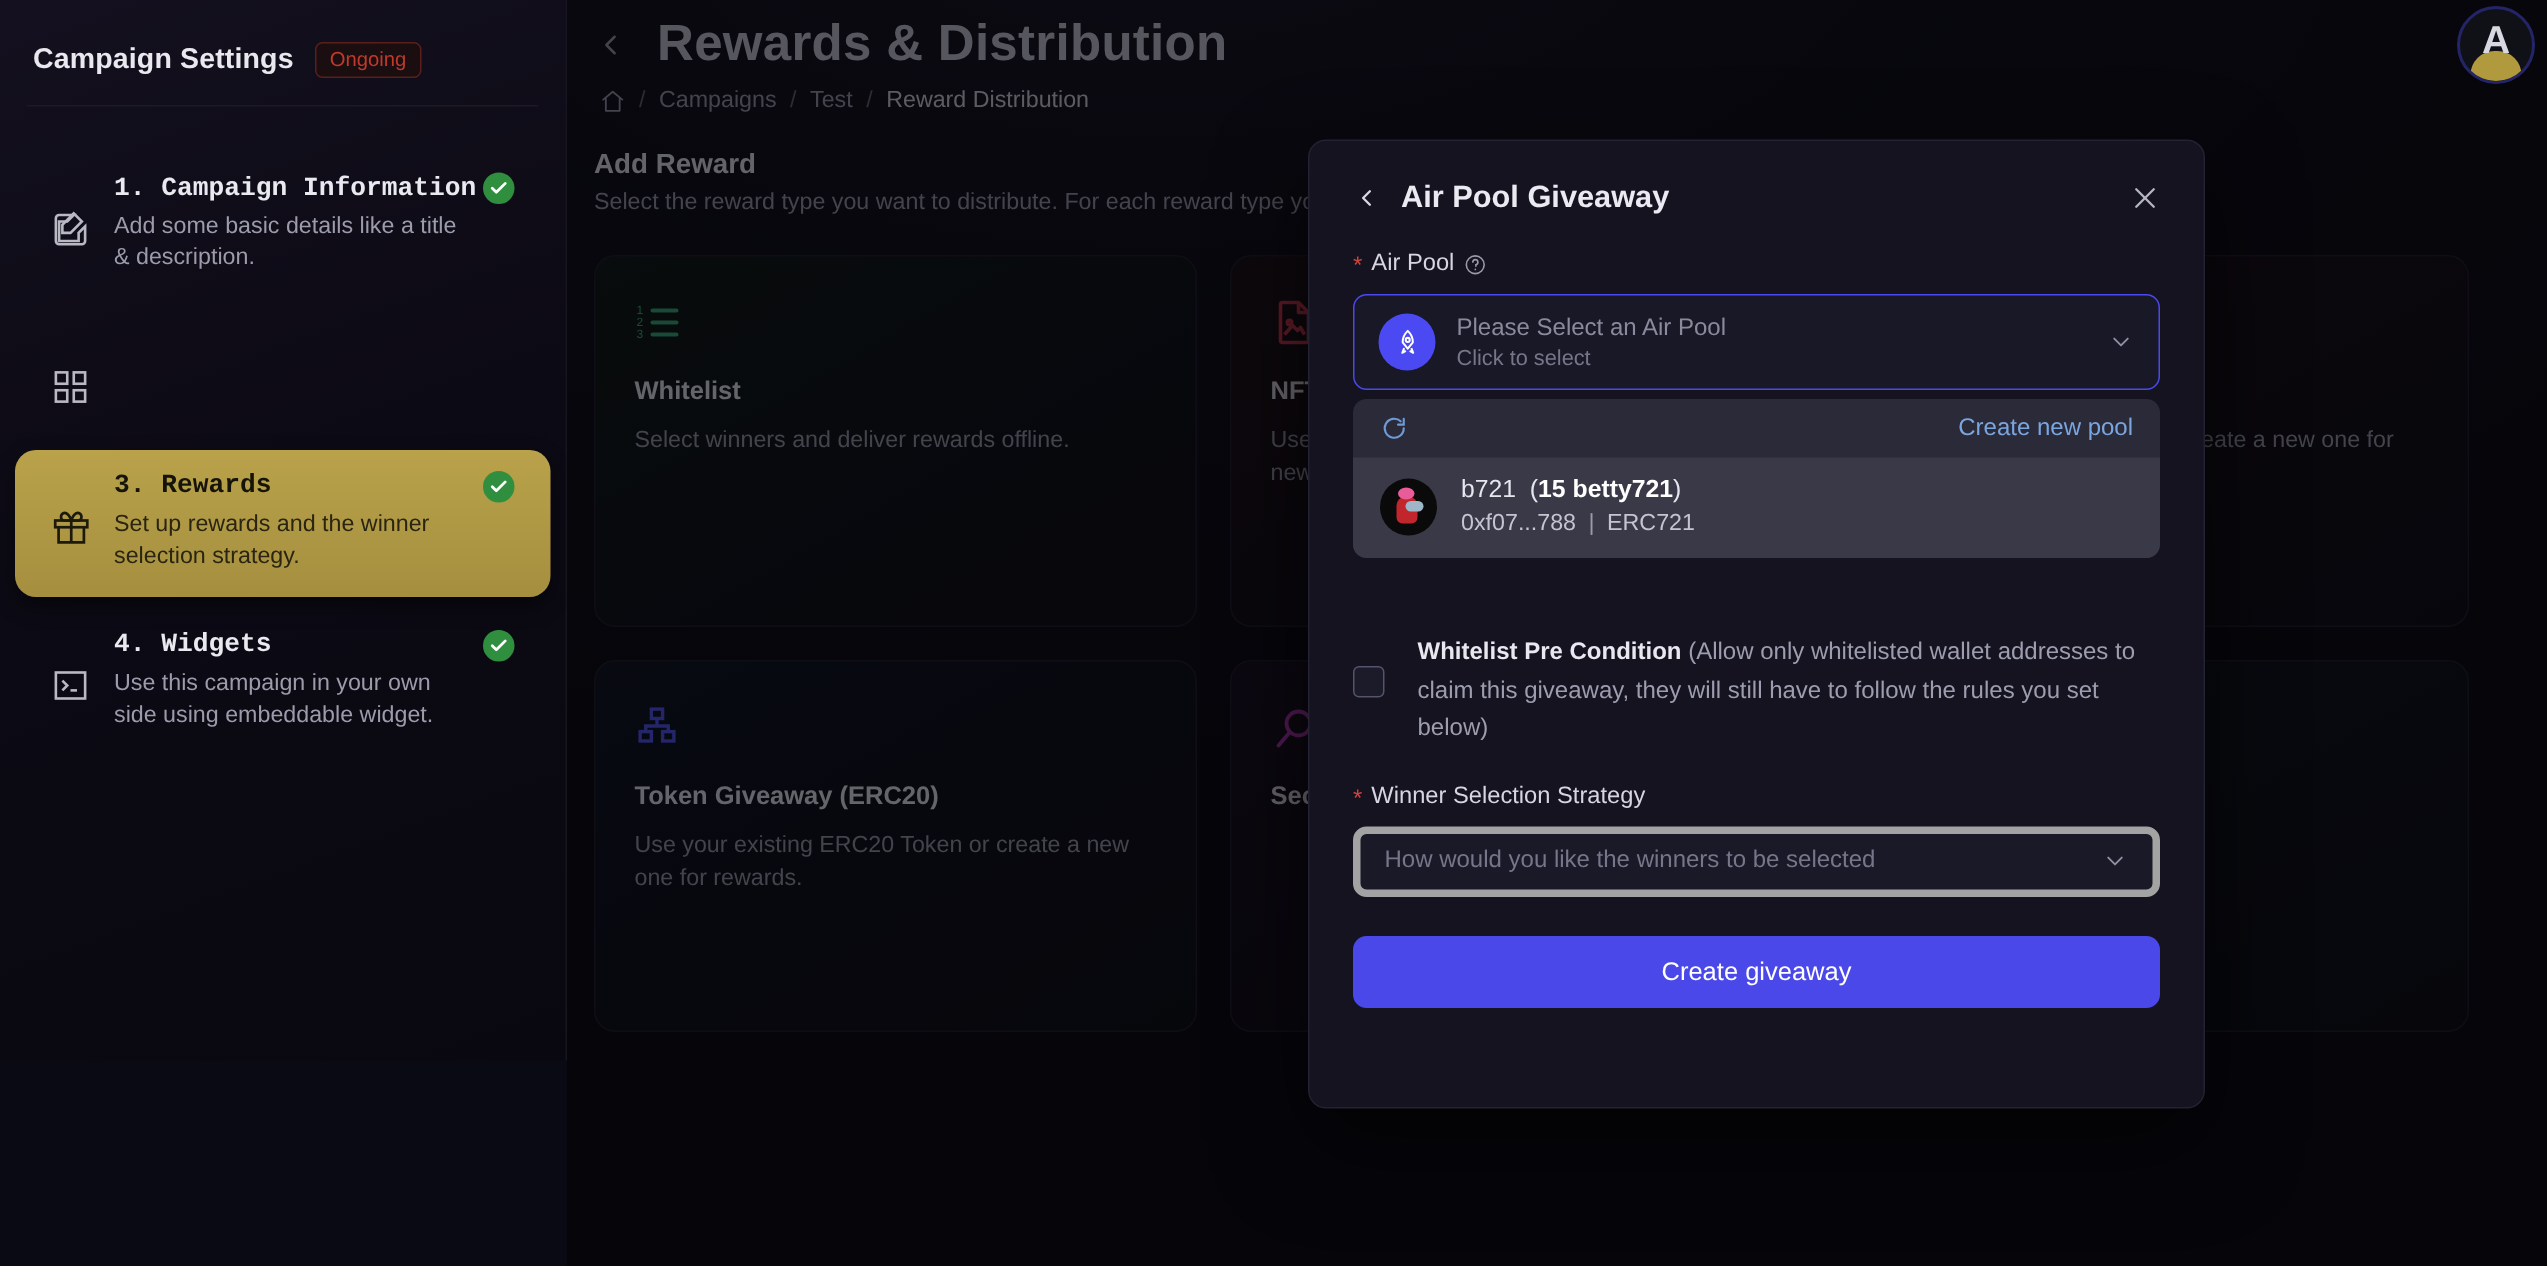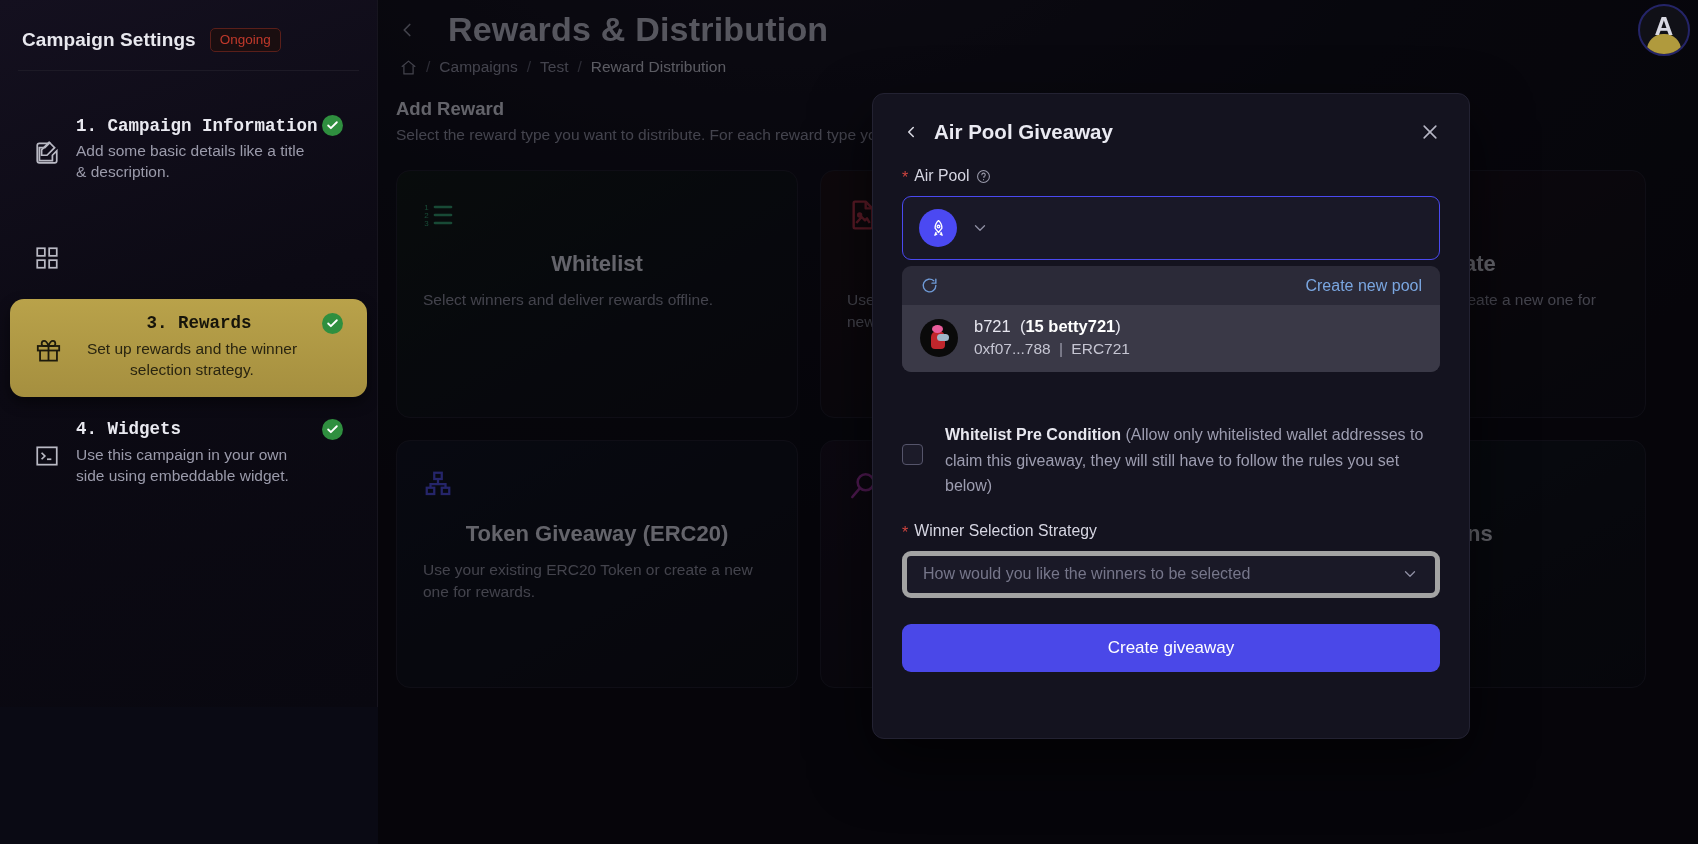--- a/index.html
+++ b/index.html
@@ -31,21 +31,20 @@
 
   .steps { padding: 30px 10px 0 10px; }
   .step {
     position: relative; display: flex; gap: 14px;
     padding: 14px 24px 16px 24px; border-radius: 14px;
     margin-bottom: 8px;
   }
   .step.active {
     background: linear-gradient(180deg,#b9a24a 0%, #a58f3f 100%);
     box-shadow: 0 6px 14px rgba(0,0,0,.45);
-    text-align: center;
   }
   .step-ico {
     width: 28px; flex: 0 0 28px; padding-top: 24px; color: #b9b9c4;
   }
   .step.active .step-ico { color: #1d1a0c; }
   .step-body { flex: 1 1 auto; }
   .step-head { display: flex; align-items: center; }
   .step-name {
     font-size: 17.5px; font-weight: bold; color: #e9e9f0; flex: 1 1 auto; font-family: Liberation Mono, monospace;
   }
@@ -58,21 +57,21 @@
   .check {
     width: 21px; height: 21px; border-radius: 50%; background: #2f8f3f;
     display:flex; align-items:center; justify-content:center; flex:0 0 21px;
   }
   .check svg { display:block; }
 
   
   .main { position: relative; flex: 1 1 auto; height: 844px; overflow: hidden;
           background: radial-gradient(1200px 600px at 30% -10%, #15121f 0%, #0a0912 55%, #07060d 100%); }
   .page-head { padding: 10px 0 0 18px; }
-  .title-row { display: flex; align-items: center; gap: 30px; }
+  .title-row { display: flex; align-items: center; gap: 20px; }
   .back-chev { color: #8e8e9e; display:flex; align-items:center; cursor:pointer; }
   .page-title { font-size: 34px; font-weight: bold; color: #b9b9c6; letter-spacing: .2px; }
   .crumbs { display:flex; align-items:center; gap: 9px; margin: 9px 0 0 4px;
             font-size: 15.5px; color: #8f8fa0; }
   .crumbs .sep { color:#5c5c6c; }
   .crumb { color:#8f8fa0; }
   .crumb.cur { color:#c3c3cf; }
   .home-ico { color:#8f8fa0; display:flex; }
 
   .section-head { padding: 22px 0 0 18px; }
@@ -89,21 +88,21 @@
     height: 248px; border-radius: 14px; border:1px solid #1c1a26;
     padding: 28px 26px; overflow:hidden;
   }
   .card.c-green { background: linear-gradient(150deg,#0d1411 0%,#0a0d12 60%,#090a10 100%); }
   .card.c-red   { background: linear-gradient(150deg,#190d11 0%,#0e0a11 60%,#090810 100%); }
   .card.c-pink  { background: linear-gradient(150deg,#170b13 0%,#0e0a11 60%,#090810 100%); }
   .card.c-blue  { background: linear-gradient(150deg,#0c0f1c 0%,#0a0c14 60%,#08090f 100%); }
   .card.c-purple{ background: linear-gradient(150deg,#140c1a 0%,#0d0a12 60%,#08080f 100%); }
   .card.c-cyan  { background: linear-gradient(150deg,#0a1319 0%,#090c12 60%,#08080f 100%); }
   .card-ico { height: 34px; margin-bottom: 18px; }
-  .card-title { font-size: 22px; font-weight:bold; color:#d8d8e2;text-align:center; }
+  .card-title { font-size: 17px; font-weight:bold; color:#d8d8e2; }
   .card-desc { font-size: 15.5px; line-height:1.45; color:#8e8e9e; margin-top:12px; max-width: 330px; }
 
   
   .avatar {
     position:absolute; right: 8px; top: 4px; width: 52px; height:52px;
     border-radius:50%; background:#1e1e28; border:2px solid #4b4bdc;
     display:flex; align-items:center; justify-content:center; overflow:hidden;
   }
   .avatar .ltr { font-size:26px; color:#d8d8e2; font-weight:bold; position:relative; z-index:2; top:-4px; }
   .avatar .blob { position:absolute; bottom:-6px; width:34px; height:26px; background:#b09a3d;
@@ -428,20 +427,24 @@
         </span>
       </div>
 
       <div class="select-box">
         <div class="rocket">
           <svg width="19" height="19" viewBox="0 0 24 24" fill="none" stroke="#fff" stroke-width="1.7" stroke-linejoin="round">
             <path d="M12 2c3 2.8 4.3 6.3 4.3 9.6L12 17l-4.3-5.4C7.7 8.3 9 4.8 12 2z"></path>
             <circle cx="12" cy="9.6" r="1.7"></circle>
               <path d="M9 16.5l-1.6 4 3-1.6M15 16.5l1.6 4-3-1.6"></path>
           </svg>
+        </div>
+        <div class="sb-text">
+          <div class="sb-main">Please Select an Air Pool</div>
+          <div class="sb-sub">Click to select</div>
         </div>
         <span class="chev">
           <svg width="18" height="18" viewBox="0 0 24 24" fill="none" stroke="currentColor" stroke-width="1.7" stroke-linecap="round" stroke-linejoin="round">
               <polyline points="6 9 12 15 18 9"></polyline>
             </svg>
         </span>
       </div>
 
       <div class="dropdown">
         <div class="dd-head">

